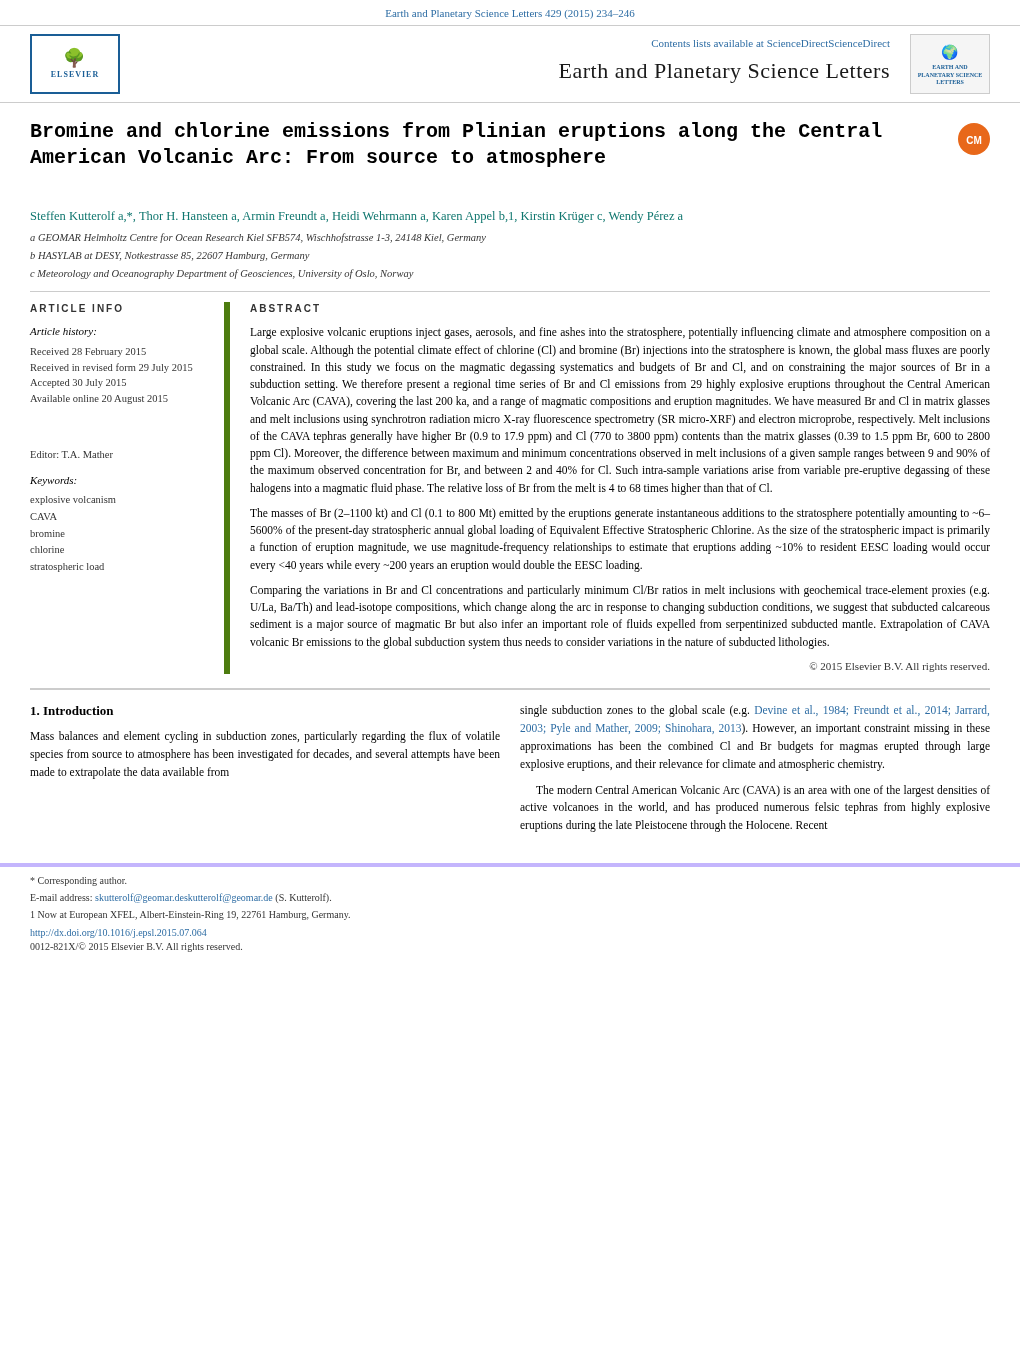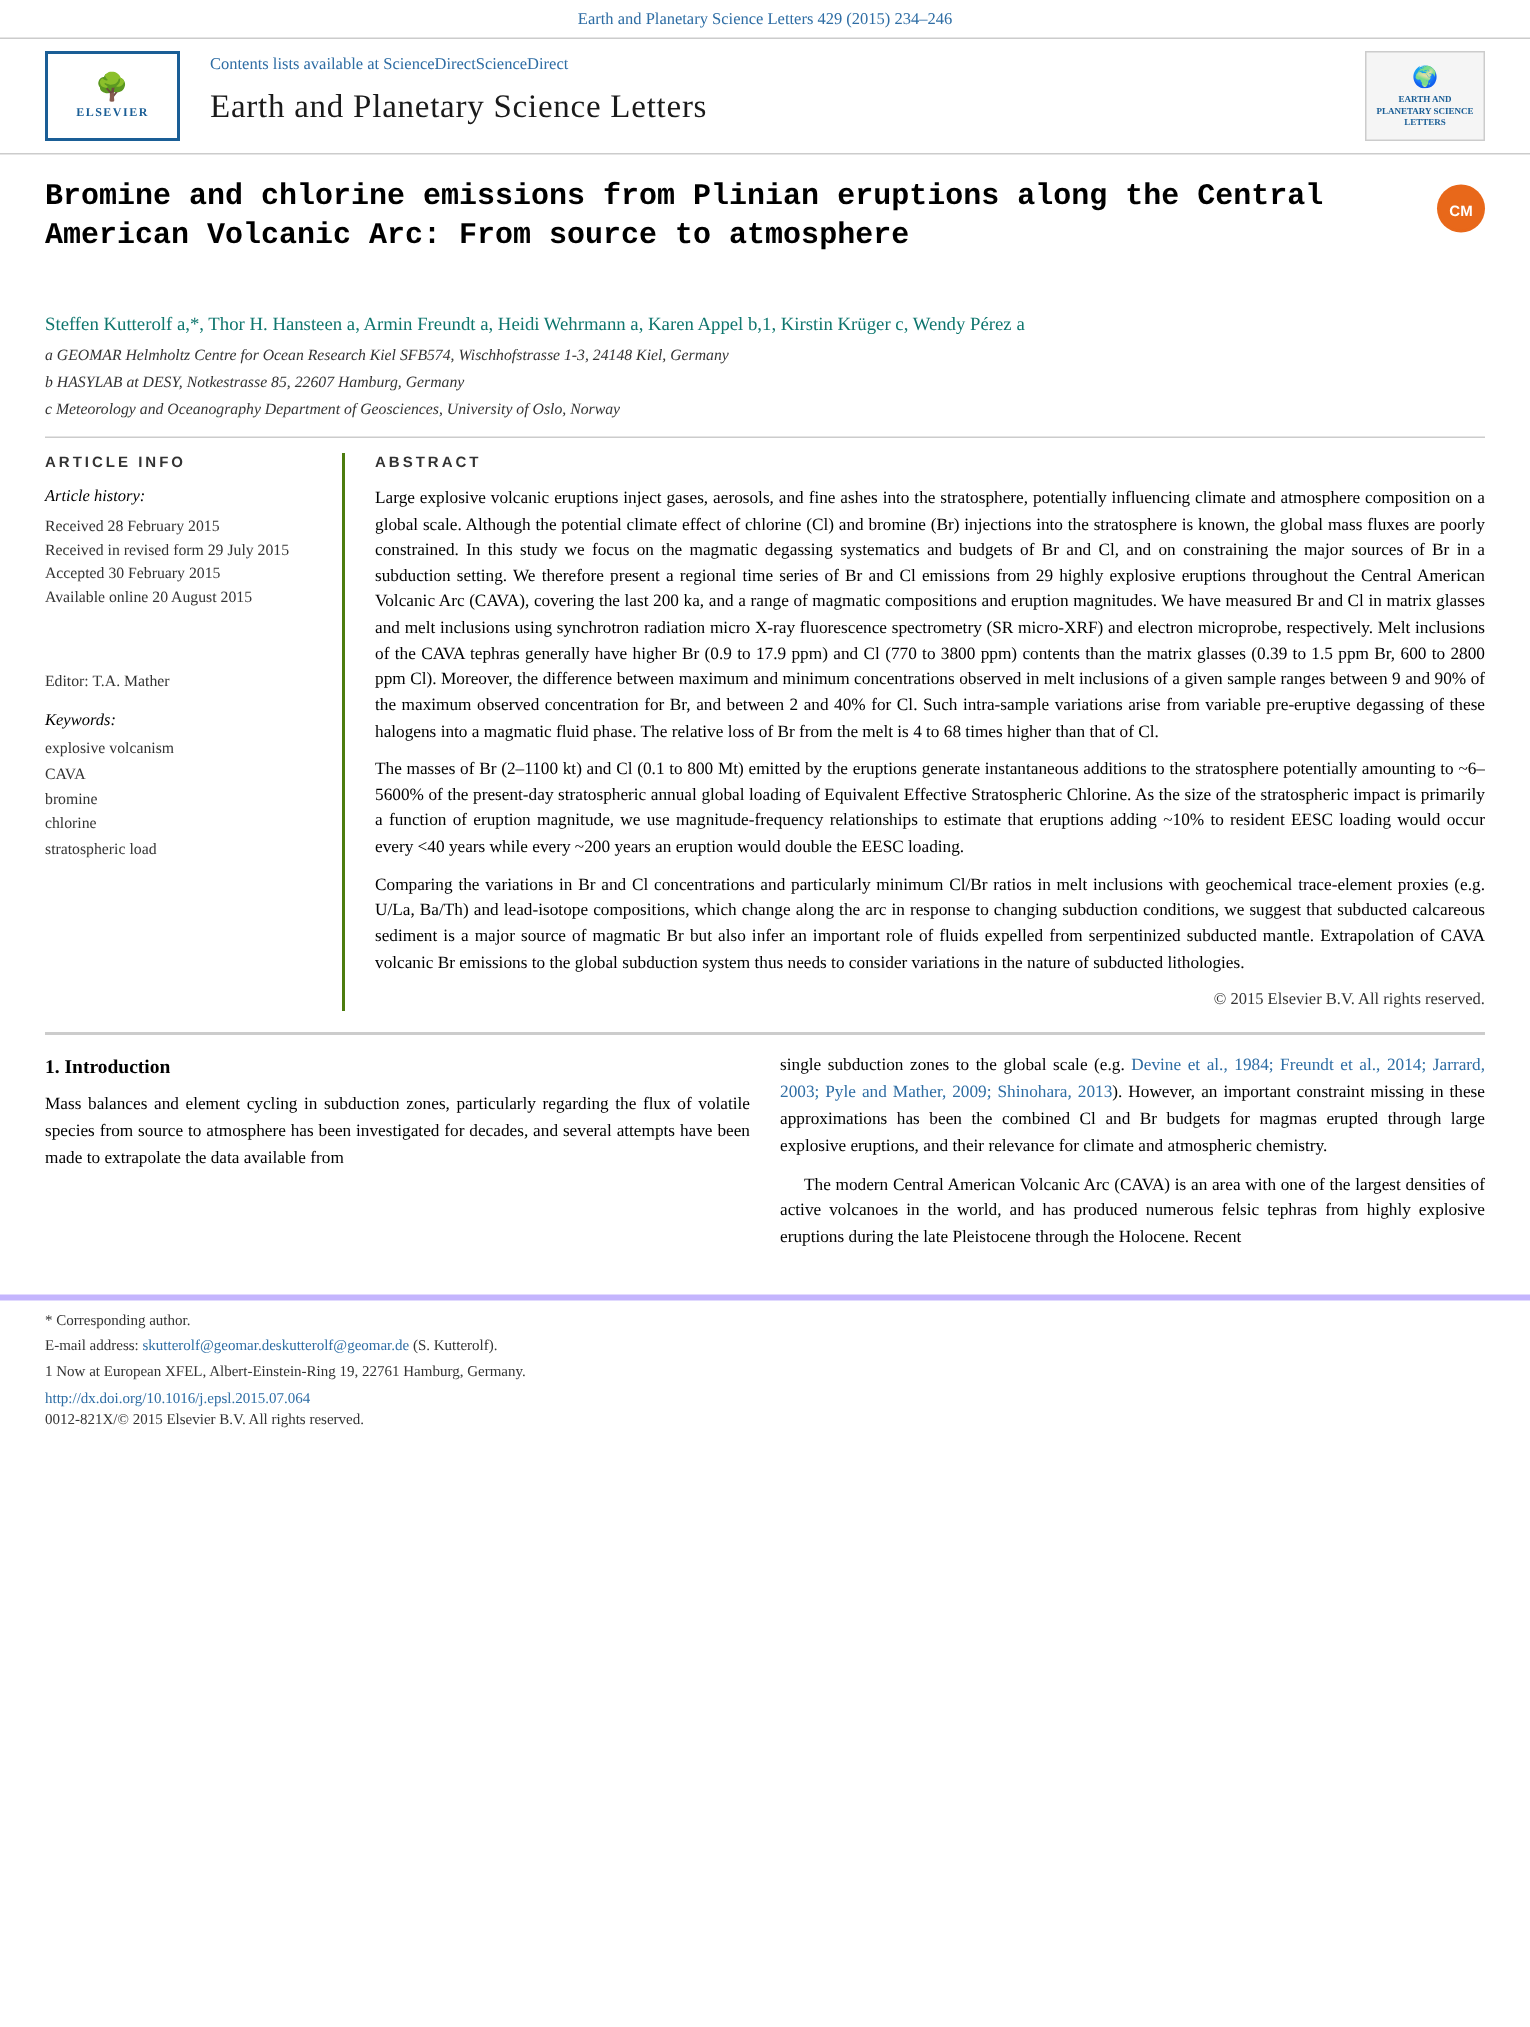--- a/index.html
+++ b/index.html
@@ -63,21 +63,21 @@
     .logo-box .elsevier-text {
       font-size: 8px;
       font-weight: bold;
       color: #1a5e96;
       letter-spacing: 1px;
       margin-top: 2px;
     }
 
     .journal-header-center {
       flex: 1;
-      text-align: left;
+      text-align: right;
     }
     .contents-line {
       font-size: 11px;
       color: #333;
       margin-bottom: 4px;
     }
     .contents-line span {
       color: #2e6da4;
     }
     .journal-title-main {
@@ -194,21 +194,21 @@
 
     
     .two-col-section {
       display: flex;
       gap: 20px;
       margin-bottom: 14px;
     }
     .article-info-col {
       width: 200px;
       flex-shrink: 0;
-      border-right: 2px solid #4d7c0f;
+      border-right: 6px solid #4d7c0f;
       padding-right: 16px;
     }
     .abstract-col {
       flex: 1;
     }
 
     .col-header {
       font-size: 10px;
       letter-spacing: 2px;
       text-transform: uppercase;
@@ -385,21 +385,21 @@
     <hr class="section-divider">
 
     <div class="two-col-section">
 
       <div class="article-info-col">
         <div class="col-header">ARTICLE   INFO</div>
 
         <div class="info-section-title">Article history:</div>
         <div class="info-row">Received 28 February 2015</div>
         <div class="info-row">Received in revised form 29 July 2015</div>
-        <div class="info-row">Accepted 30 February 2015</div>
+        <div class="info-row">Accepted 30 July 2015</div>
         <div class="info-row">Available online 20 August 2015</div>
         <div class="info-row" style="margin-bottom:8px;margin-top:40px;">Editor: T.A. Mather</div>
 
         <div class="keywords-section">
           <div class="info-section-title">Keywords:</div>
           <div class="keyword-item">explosive volcanism</div>
           <div class="keyword-item">CAVA</div>
           <div class="keyword-item">bromine</div>
           <div class="keyword-item">chlorine</div>
           <div class="keyword-item">stratospheric load</div>

